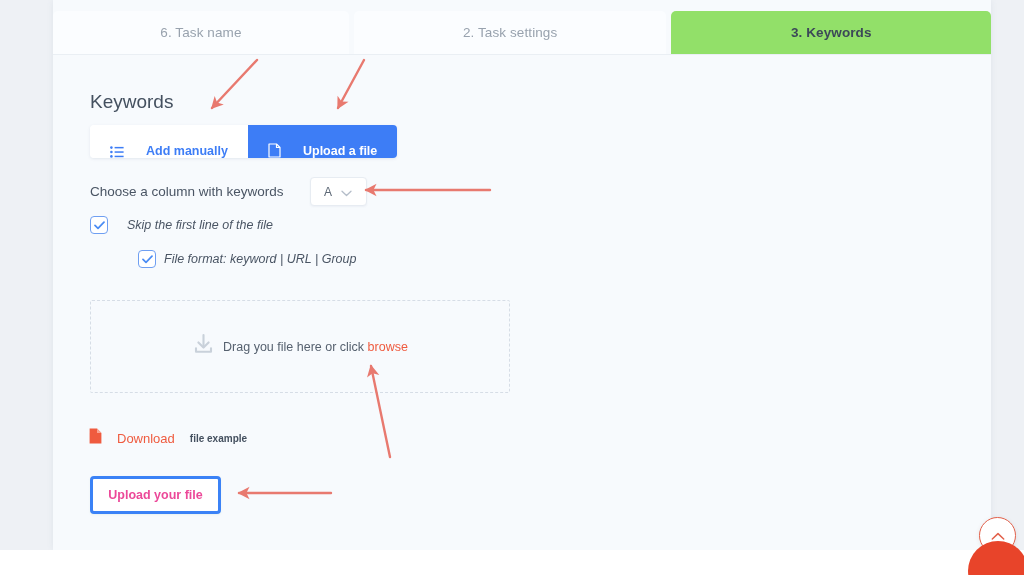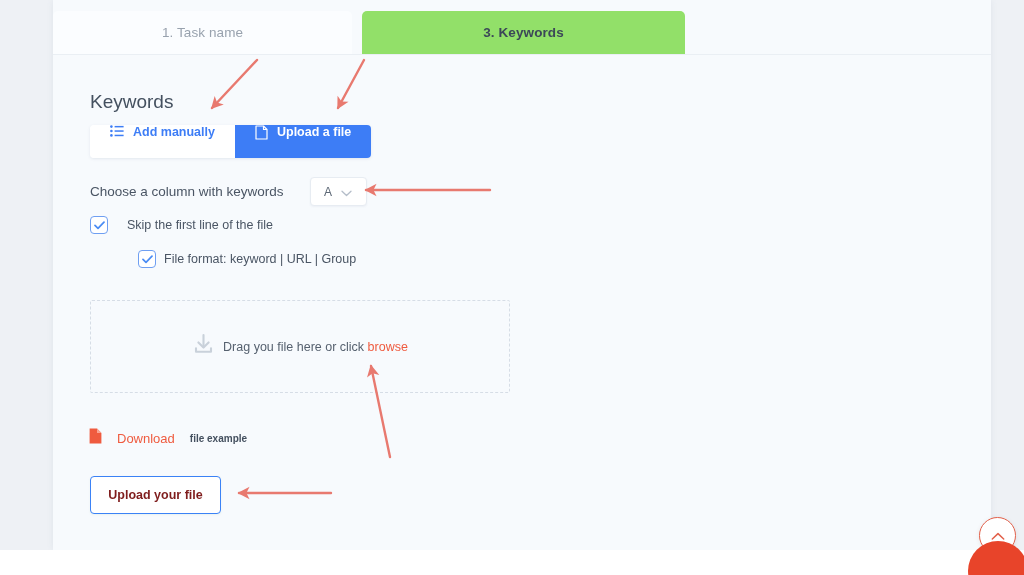--- a/index.html
+++ b/index.html
@@ -63,21 +63,21 @@
   
   .btn-group {
     position: absolute; left: 37px; top: 70px;
     display: flex;
     border-radius: 4px;
     overflow: hidden;
     box-shadow: 0 1px 3px rgba(90,110,140,0.13);
   }
   .btn-tog {
     height: 33px;
-    display: flex; align-items: flex-start; gap: 9px;
+    display: flex; align-items: flex-end; gap: 22px;
     padding: 0 20px;
     font-size: 12.5px; font-weight: 700;
     cursor: pointer;
     white-space: nowrap;
   }
   .btn-tog.inactive { background: #ffffff; color: #3d7df6; }
   .btn-tog.active { background: #3d7df6; color: #ffffff; }
   .btn-tog svg { display: block; }
 
   
@@ -95,21 +95,21 @@
     display: flex; align-items: center; justify-content: center; gap: 9px;
     box-shadow: 0 1px 2px rgba(100,120,150,0.07);
     cursor: pointer;
   }
   .select-value { font-size: 12px; color: #5c6775; }
   .chev { display: block; }
 
   
   .cbx-row {
     position: absolute; left: 37px;
-    display: flex; align-items: center;
+    display: flex; align-items: center; font-style: italic;
   }
   .cbx-row.r1 { top: 161px; }
   .cbx-row.r2 { top: 195px; padding-left: 48px; }
   .cbx {
     width: 18px; height: 18px;
     border: 1.4px solid #6f9ff2;
     border-radius: 4px;
     background: #ffffff;
     display: flex; align-items: center; justify-content: center;
     cursor: pointer;
@@ -139,24 +139,24 @@
     position: absolute; left: 36px; top: 373px;
     display: flex; align-items: center; gap: 15px;
   }
   .dl-link { font-size: 13px; color: #ef5b3f; cursor: pointer; }
   .dl-rest { font-size: 10px; color: #44505f; font-weight: bold; }
 
   
   .upload-btn {
     position: absolute; left: 37px; top: 421px;
     width: 131px; height: 38px;
-    border: 1px solid #3b82f6;
+    border: 3px solid #3b82f6;
     border-radius: 4px;
     background: #ffffff;
-    color: #7f1d1d;
+    color: #ec4899;
     font-size: 12.5px; font-weight: 700;
     display: flex; align-items: center; justify-content: center;
     cursor: pointer;
     box-shadow: 0 1px 2px rgba(120,180,140,0.10);
   }
 
   
   #arrows {
     position: absolute; left: 0; top: 0;
     width: 1024px; height: 575px;
@@ -188,23 +188,26 @@
 </style>
 </head>
 <body>
 
 <div id="screen">
 
   <div class="page-card">
 
     <div class="tabs">
       <div class="tab tab-1">
-        <span>1. Task name</span>
+        <span>6. Task name</span>
       </div>
       <div class="tab-sep"></div>
+      <div class="tab tab-2">
+        <span>2. Task settings</span>
+      </div>
       <div class="tab tab-3">
         <span>3. Keywords</span>
       </div>
     </div>
     <div class="tabs-underline"></div>
 
     <div class="content">
 
       <div class="section-title">Keywords</div>
 

